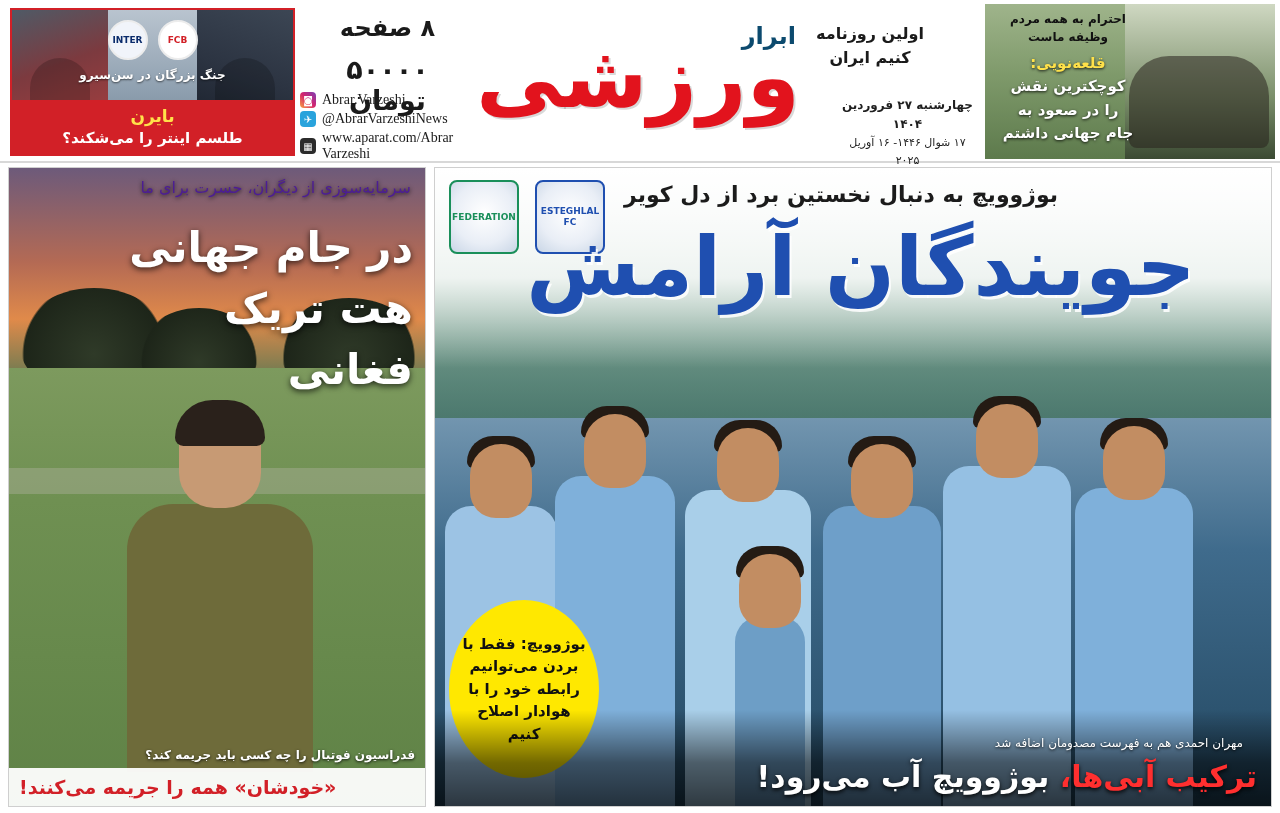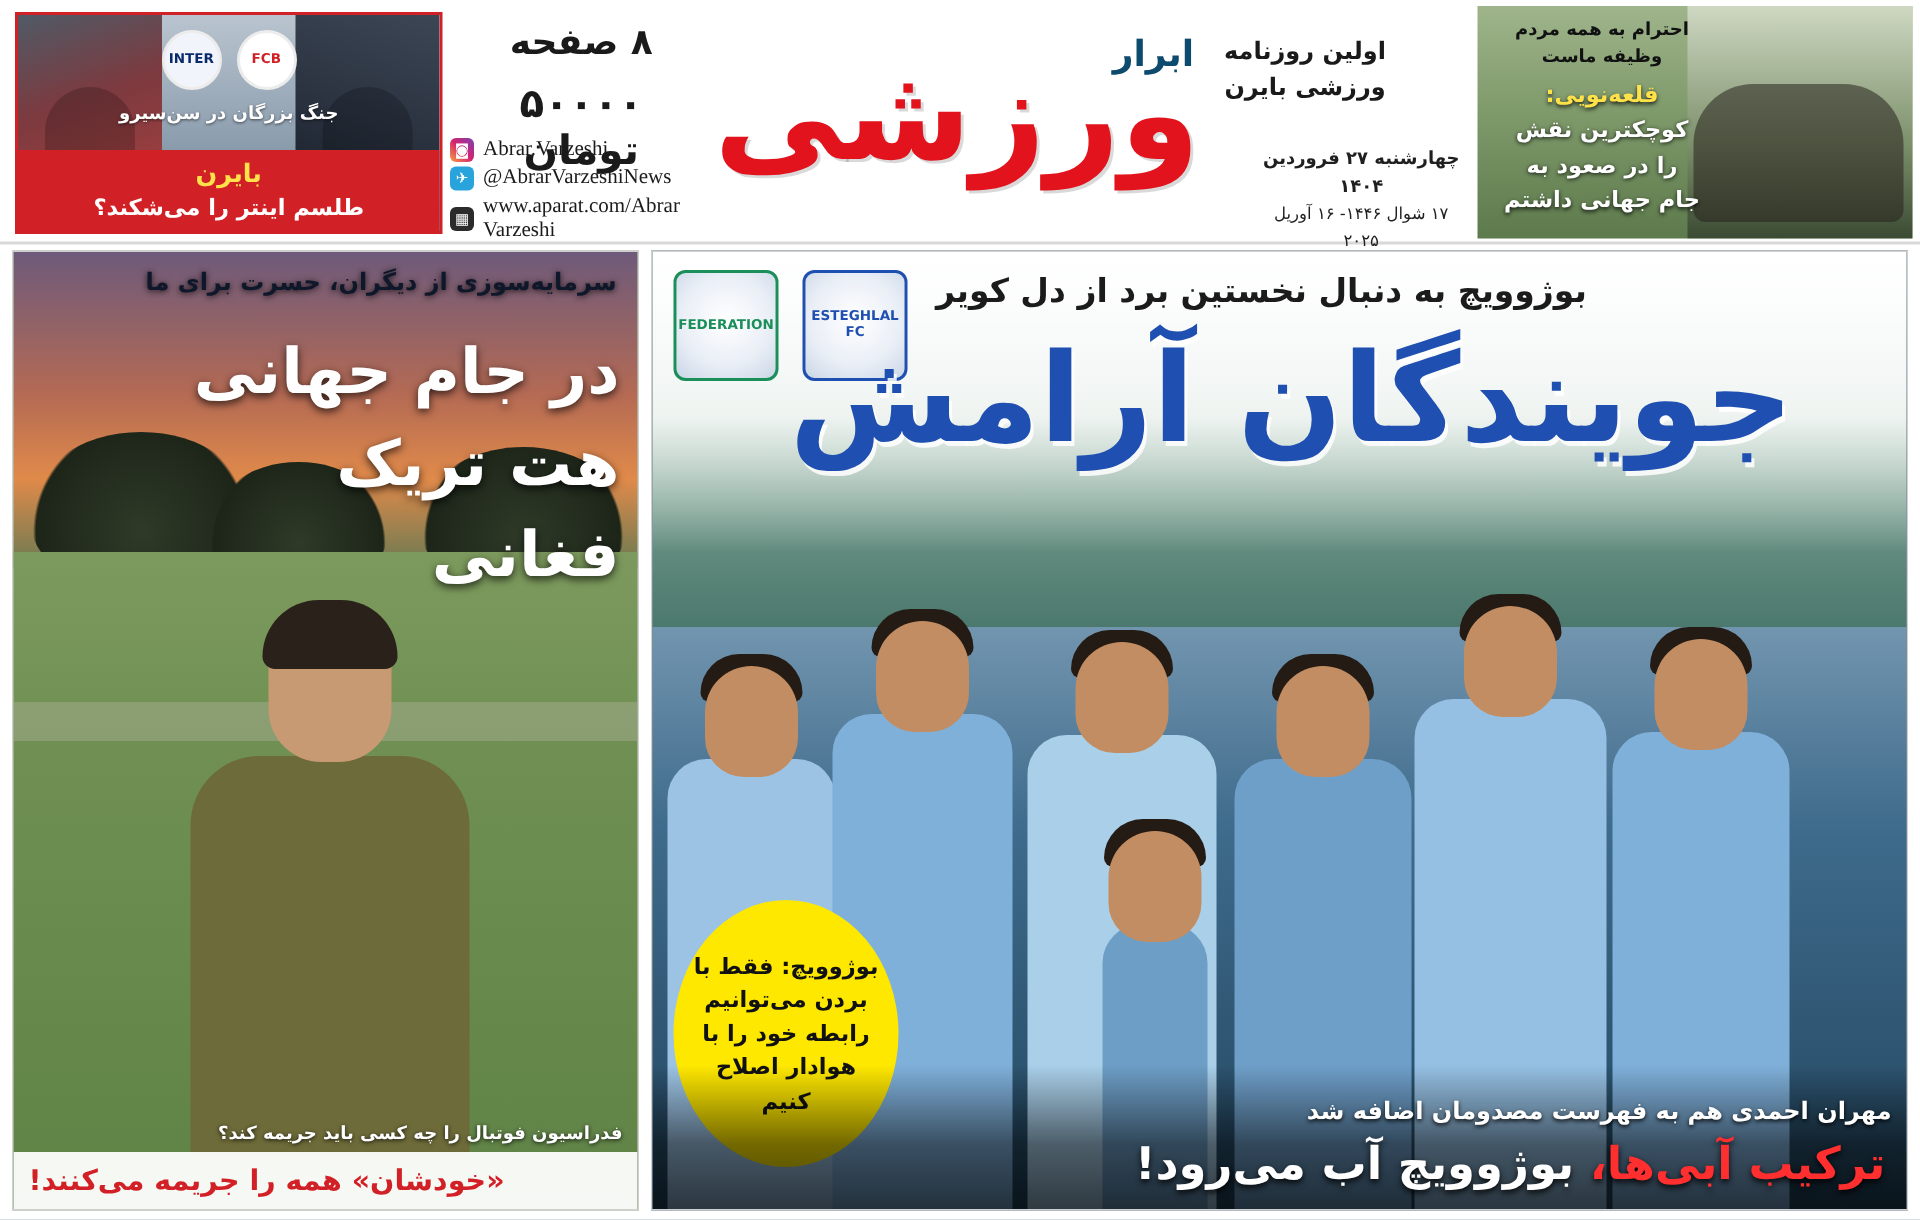--- a/index.html
+++ b/index.html
@@ -233,21 +233,21 @@
   .ls-headline {
     position: absolute; right: 12px; top: 50px;
     width: 300px; text-align: right;
     color: #ffffff; font-weight: bold;
     font-size: 42px; line-height: 1.45;
     text-shadow: 0 2px 6px rgba(0,0,0,.75);
   }
   .ls-kicker {
     position: absolute; right: 14px; top: 10px;
     width: 330px; text-align: right;
-    color: #0f172a; font-weight: bold; font-size: 16px;
+    color: #4c1d95; font-weight: normal; font-size: 16px;
     text-shadow: 0 1px 4px rgba(0,0,0,.8);
   }
   .ls-sub {
     position: absolute; right: 10px; bottom: 44px;
     width: 300px; text-align: right;
     color: #ffffff; font-size: 12px; font-weight: bold;
     text-shadow: 0 1px 3px rgba(0,0,0,.85);
   }
   .ls-bottombar {
     position: absolute; left: 0; bottom: 0;
@@ -333,23 +333,23 @@
   }
   .ms-badge .txt {
     font-size: 15px; font-weight: bold; color: #111; line-height: 1.5;
   }
   .ms-strip {
     position: absolute; left: 0; bottom: 0;
     width: 100%; height: 96px;
     background: linear-gradient(180deg, rgba(0,0,0,0) 0%, rgba(0,0,0,.55) 55%, rgba(0,0,0,.72) 100%);
   }
   .ms-line1 {
-    position: absolute; right: 10px; bottom: 56px;
+    position: absolute; right: 28px; bottom: 56px;
     width: 680px; text-align: right;
-    color: #ffffff; font-size: 16px; font-weight: bold;
+    color: #ffffff; font-size: 12px; font-weight: normal;
     text-shadow: 0 1px 3px rgba(0,0,0,.9);
   }
   .ms-line2 {
     position: absolute; right: 14px; bottom: 12px;
     width: 720px; text-align: right;
     color: #ffffff; font-size: 30px; font-weight: bold;
     text-shadow: 0 2px 4px rgba(0,0,0,.9);
   }
   .ms-line2 .red { color: #ff2f2f; }
 </style>
@@ -398,21 +398,21 @@
       </div>
     </div>
 
     <div class="logo-wrap">
       <div class="logo-small">ابرار</div>
       <div class="logo-main">ورزشی</div>
     </div>
 
     <div class="slogan">
       <div>اولین روزنامه</div>
-      <div>ورزشی بایرن</div>
+      <div>کنیم ایران</div>
     </div>
 
     <div class="datebox">
       <div class="d1">چهارشنبه ۲۷ فروردین ۱۴۰۴</div>
       <div>۱۷ شوال ۱۴۴۶- ۱۶ آوریل ۲۰۲۵</div>
       <div>شماره ۸۷۲۲</div>
     </div>
 
     <div class="tr-teaser">
       <div class="photo">

